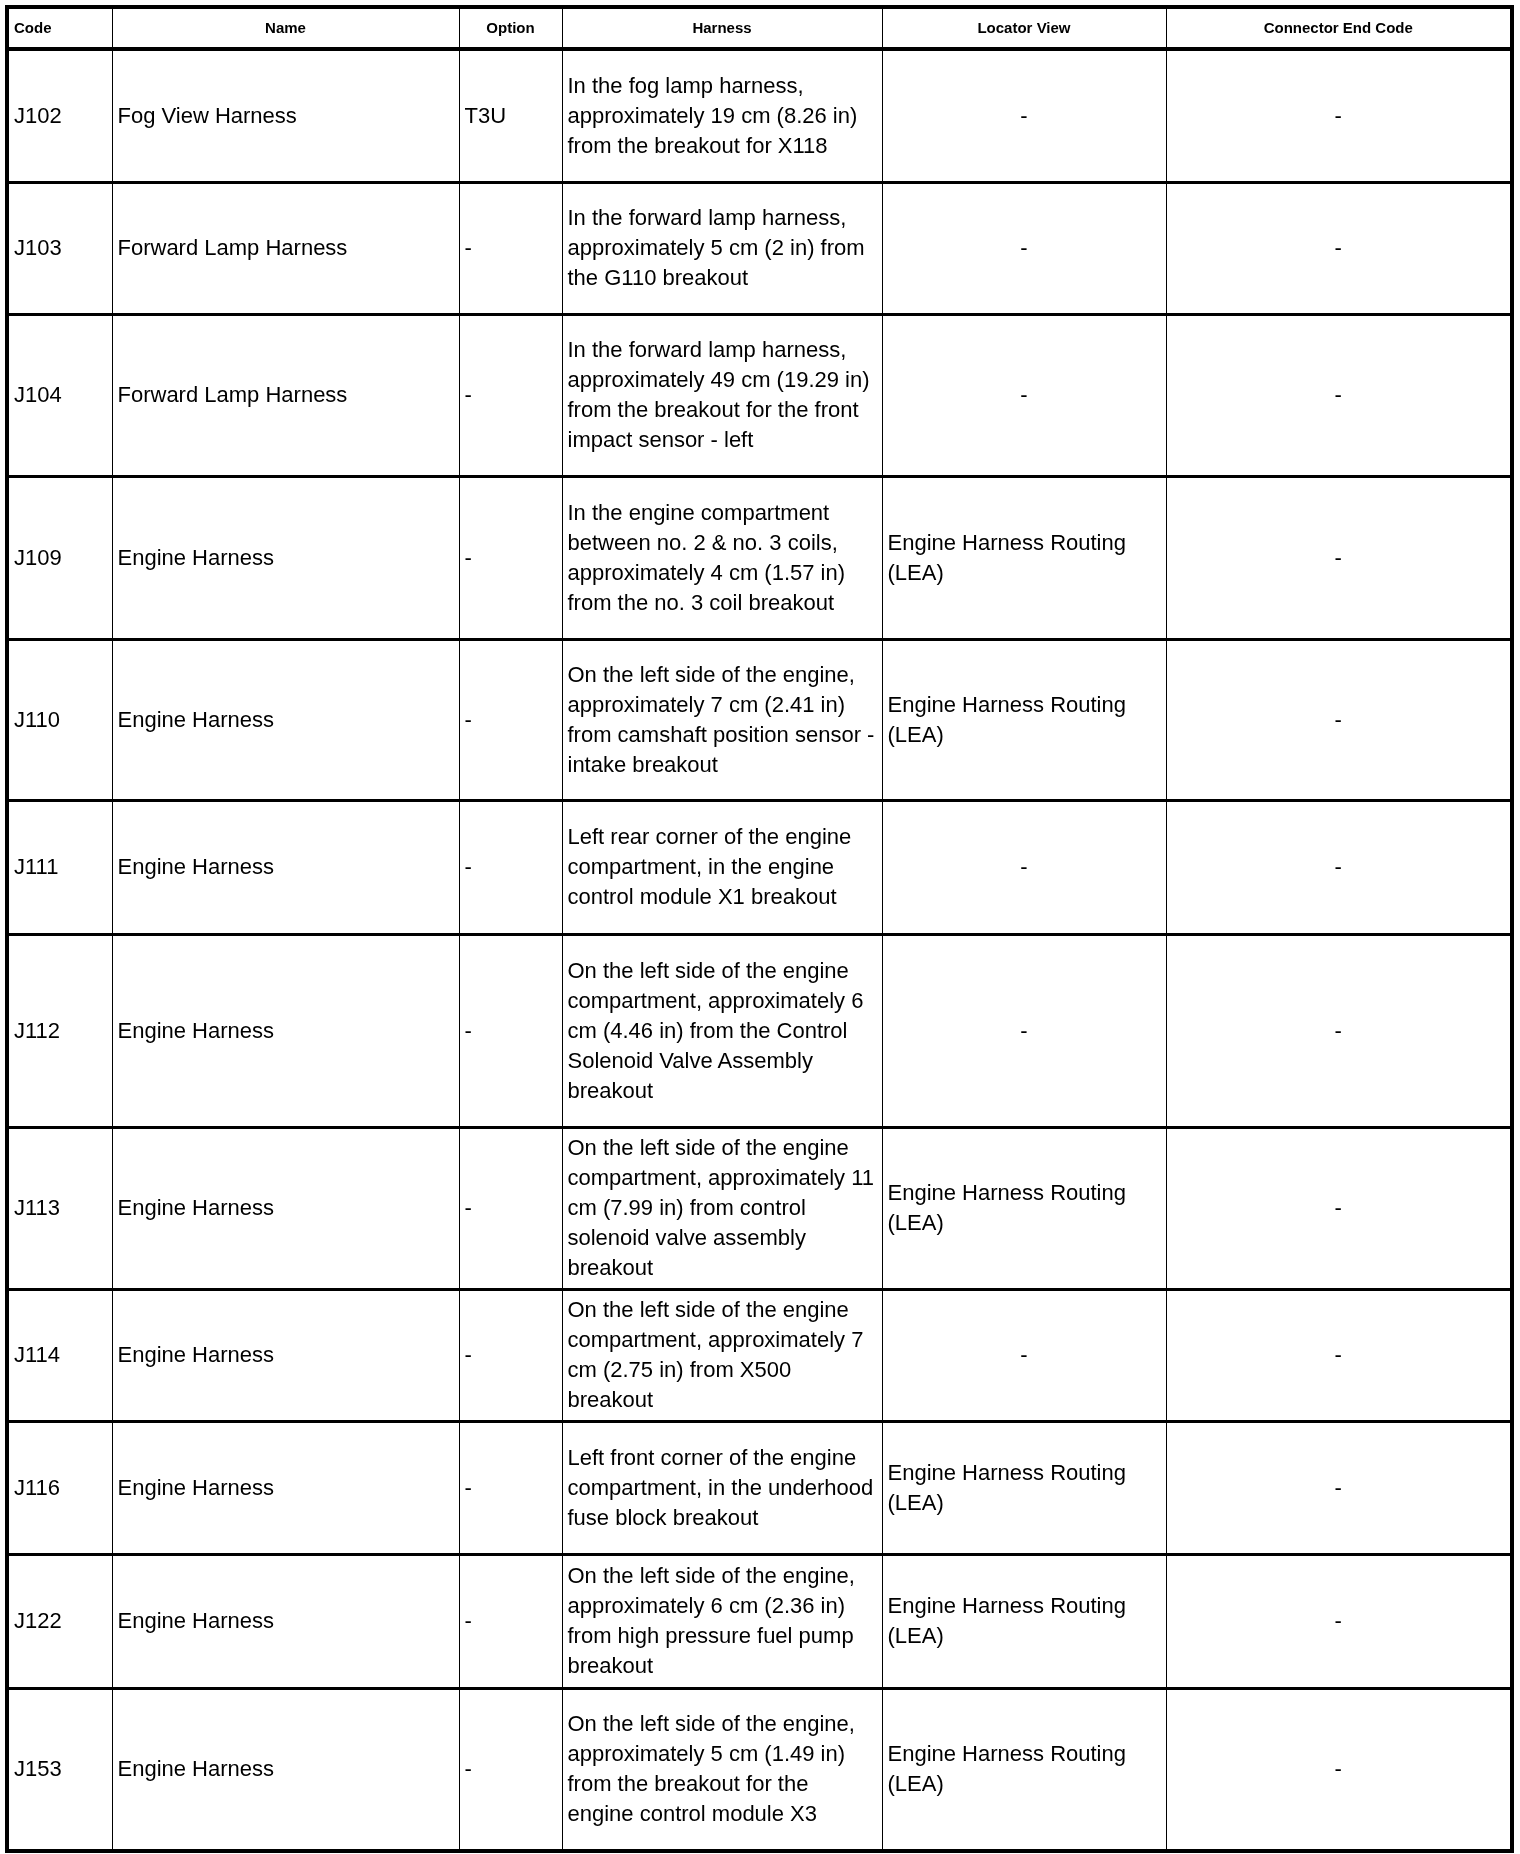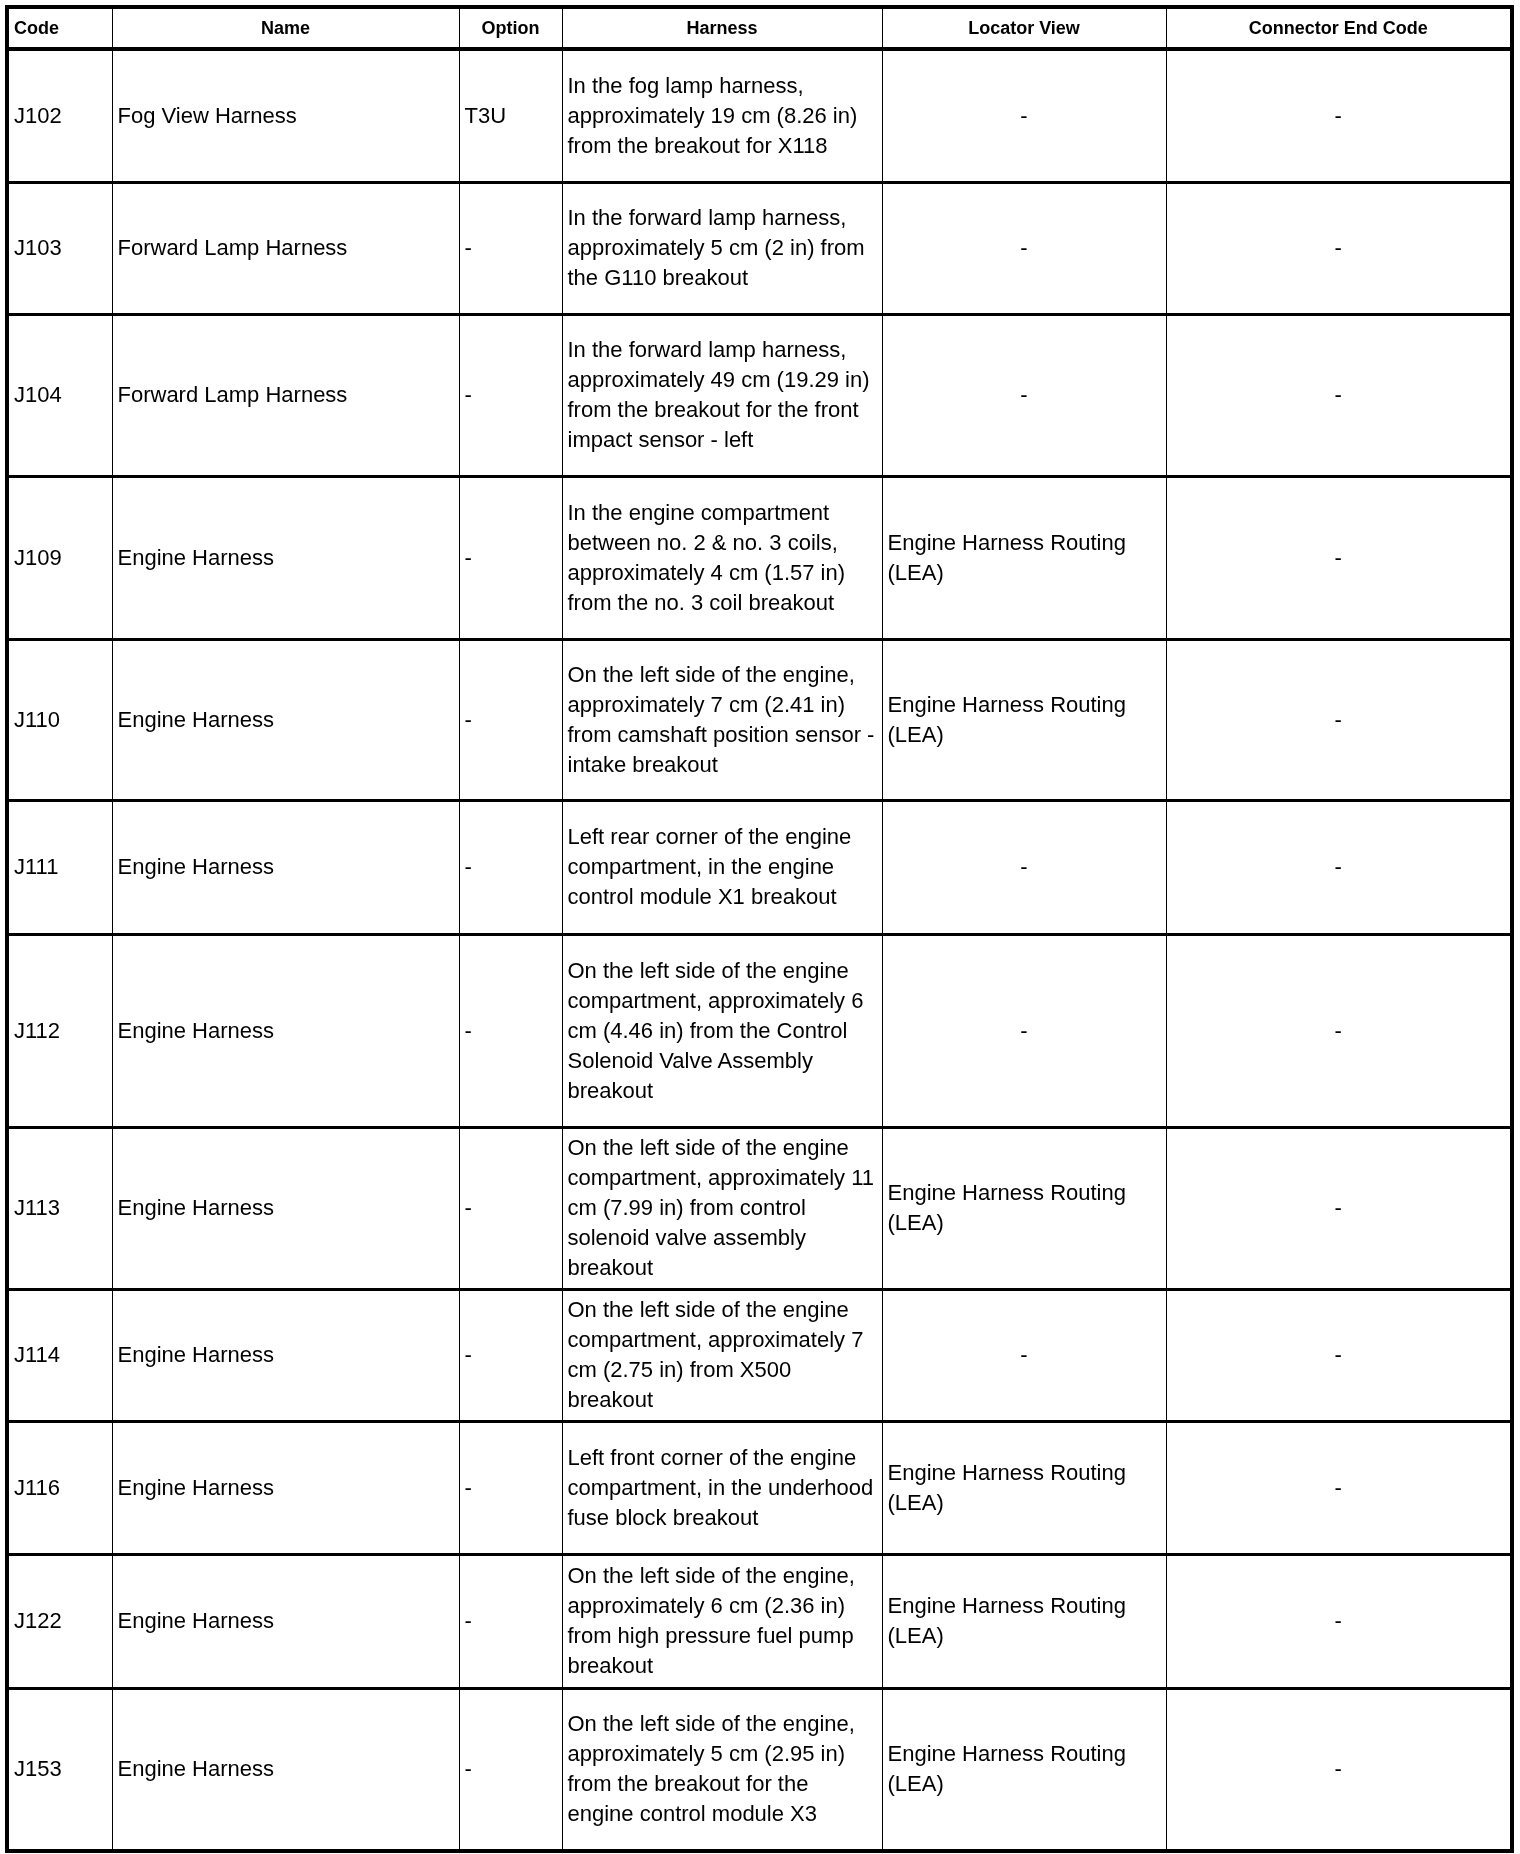--- a/index.html
+++ b/index.html
@@ -17,21 +17,21 @@
     font-size: 22px;
     line-height: 30px;
     vertical-align: middle;
     text-align: left;
   }
   table.splice th {
     font-weight: bold;
     text-align: center;
     height: 38px;
     border-bottom: 4px solid #000;
-    font-size: 18px;
+    font-size: 15px;
   }
   table.splice th.left { text-align: left; }
   table.splice tbody tr { border-top: 3px solid #000; }
   table.splice td.center { text-align: center; }
   col.c-code { width: 105px; }
   col.c-name { width: 347px; }
   col.c-option { width: 103px; }
   col.c-location { width: 320px; }
   col.c-locator { width: 284px; }
   col.c-conn { width: 346px; }
@@ -144,18 +144,18 @@
         <td>Engine Harness</td>
         <td>-</td>
         <td>On the left side of the engine, approximately 6 cm (2.36 in) from high pressure fuel pump breakout</td>
         <td>Engine Harness Routing (LEA)</td>
         <td class="center">-</td>
       </tr>
       <tr style="height: 163px;">
         <td>J153</td>
         <td>Engine Harness</td>
         <td>-</td>
-        <td>On the left side of the engine, approximately 5 cm (2.95 in) from the breakout for the engine control module X3</td>
+        <td>On the left side of the engine, approximately 5 cm (1.49 in) from the breakout for the engine control module X3</td>
         <td>Engine Harness Routing (LEA)</td>
         <td class="center">-</td>
       </tr>
     </tbody>
 </table>
 
 </body></html>

